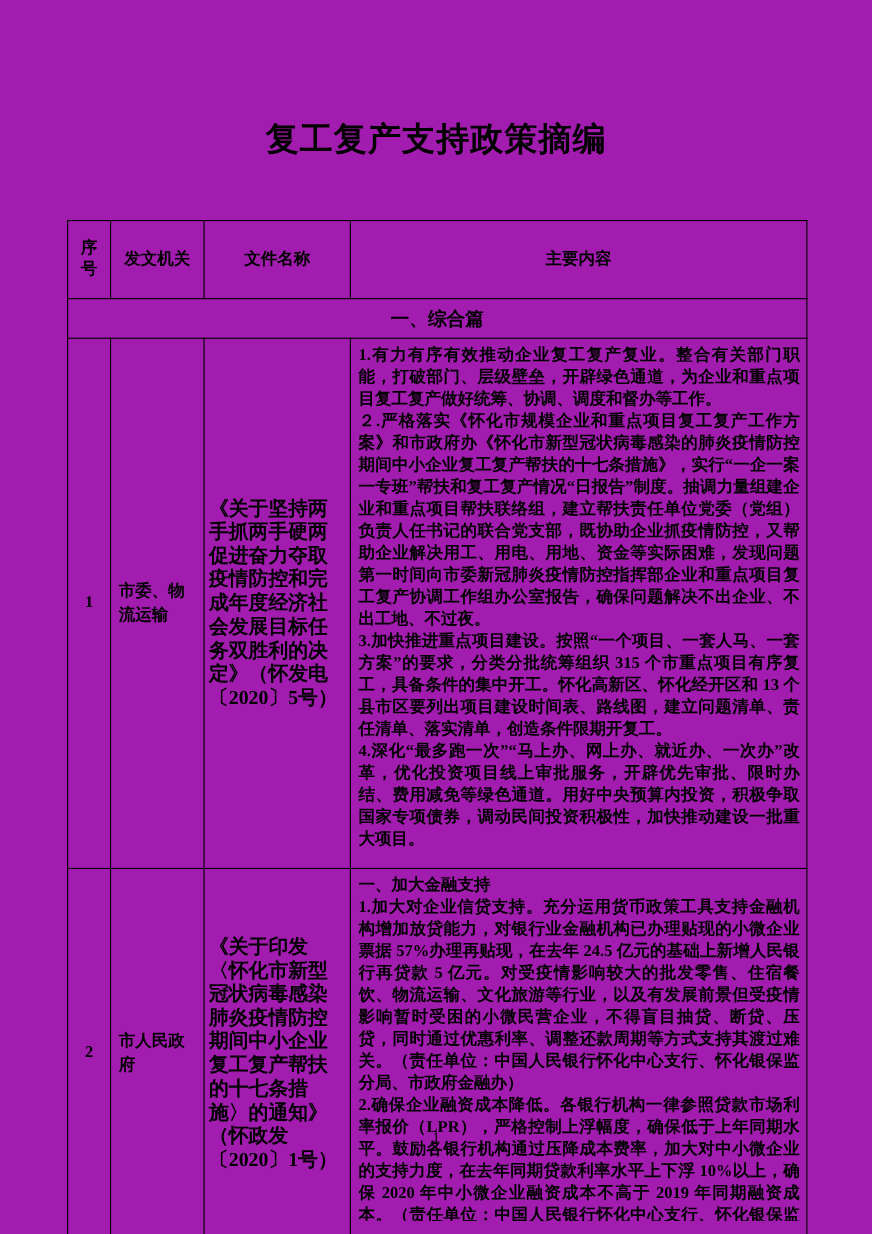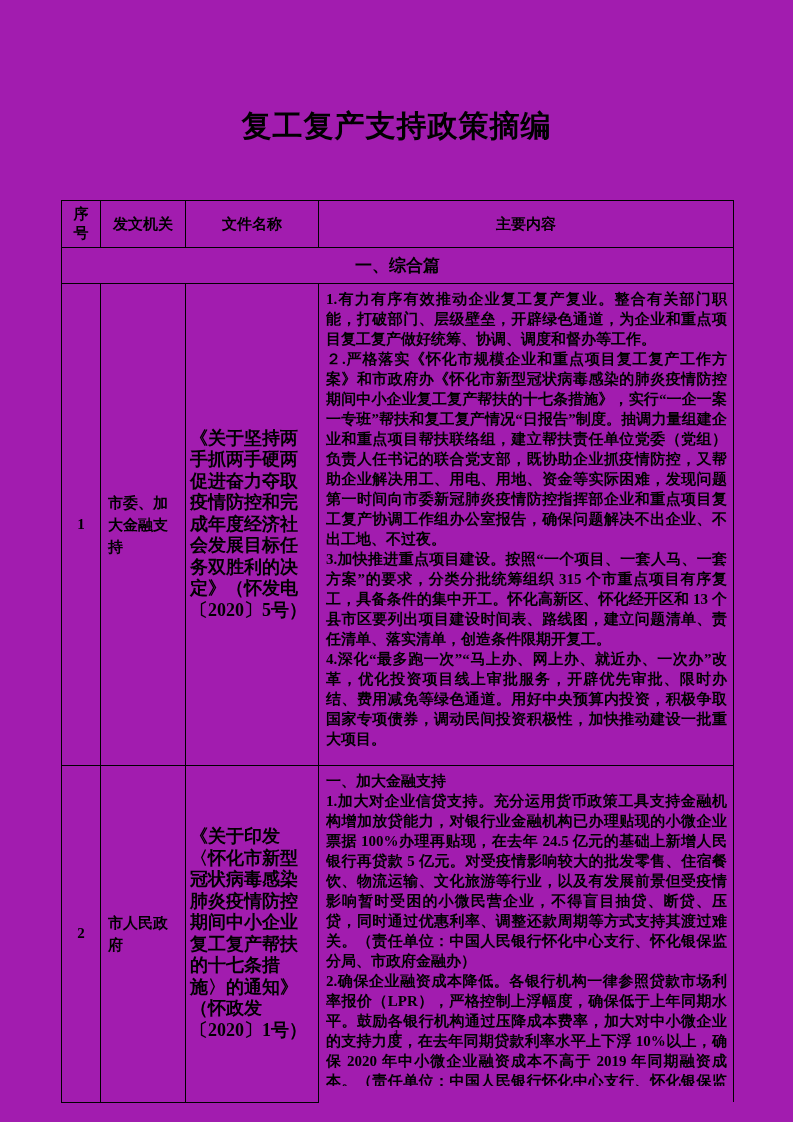--- a/index.html
+++ b/index.html
@@ -39,21 +39,21 @@
     font-weight: bold;
     color: #000;
     vertical-align: middle;
   }
   tr.header-row th {
     height: 42px;
     font-size: 15px;
     text-align: center;
     line-height: 19px;
   }
-  th.h-serial { padding: 4px 10px; }
+  th.h-serial { padding: 16px 10px; }
   tr.section-row td {
     height: 36px;
     text-align: center;
     font-size: 17px;
     line-height: 24px;
   }
   td.cell-serial {
     text-align: center;
     font-size: 15px;
   }
@@ -112,38 +112,38 @@
         <th>文件名称</th>
         <th>主要内容</th>
       </tr>
 
       <tr class="section-row">
         <td colspan="4">一、综合篇</td>
       </tr>
 
       <tr class="row-1">
         <td class="cell-serial">1</td>
-        <td class="cell-agency">市委、加大金融支持</td>
+        <td class="cell-agency">市委、物流运输</td>
         <td class="cell-doc">《关于坚持两手抓两手硬两促进奋力夺取疫情防控和完成年度经济社会发展目标任务双胜利的决定》（怀发电〔2020〕5号）</td>
         <td class="cell-content">
           <p>1.有力有序有效推动企业复工复产复业。整合有关部门职能，打破部门、层级壁垒，开辟绿色通道，为企业和重点项目复工复产做好统筹、协调、调度和督办等工作。</p>
           <p>２.严格落实《怀化市规模企业和重点项目复工复产工作方案》和市政府办《怀化市新型冠状病毒感染的肺炎疫情防控期间中小企业复工复产帮扶的十七条措施》，实行“一企一案一专班”帮扶和复工复产情况“日报告”制度。抽调力量组建企业和重点项目帮扶联络组，建立帮扶责任单位党委（党组）负责人任书记的联合党支部，既协助企业抓疫情防控，又帮助企业解决用工、用电、用地、资金等实际困难，发现问题第一时间向市委新冠肺炎疫情防控指挥部企业和重点项目复工复产协调工作组办公室报告，确保问题解决不出企业、不出工地、不过夜。</p>
           <p>3.加快推进重点项目建设。按照“一个项目、一套人马、一套方案”的要求，分类分批统筹组织 315 个市重点项目有序复工，具备条件的集中开工。怀化高新区、怀化经开区和 13 个县市区要列出项目建设时间表、路线图，建立问题清单、责任清单、落实清单，创造条件限期开复工。</p>
           <p>4.深化“最多跑一次”“马上办、网上办、就近办、一次办”改革，优化投资项目线上审批服务，开辟优先审批、限时办结、费用减免等绿色通道。用好中央预算内投资，积极争取国家专项债券，调动民间投资积极性，加快推动建设一批重大项目。</p>
         </td>
       </tr>
 
       <tr class="row-2">
         <td class="cell-serial">2</td>
         <td class="cell-agency">市人民政府</td>
         <td class="cell-doc">《关于印发〈怀化市新型冠状病毒感染肺炎疫情防控期间中小企业复工复产帮扶的十七条措施〉的通知》（怀政发〔2020〕1号）</td>
         <td class="cell-content cell-cut">
           <div class="clip-box">
             <p>一、加大金融支持</p>
-            <p>1.加大对企业信贷支持。充分运用货币政策工具支持金融机构增加放贷能力，对银行业金融机构已办理贴现的小微企业票据 100%办理再贴现，在去年 24.5 亿元的基础上新增人民银行再贷款 5 亿元。对受疫情影响较大的批发零售、住宿餐饮、物流运输、文化旅游等行业，以及有发展前景但受疫情影响暂时受困的小微民营企业，不得盲目抽贷、断贷、压贷，同时通过优惠利率、调整还款周期等方式支持其渡过难关。（责任单位：中国人民银行怀化中心支行、怀化银保监分局、市政府金融办）</p>
+            <p>1.加大对企业信贷支持。充分运用货币政策工具支持金融机构增加放贷能力，对银行业金融机构已办理贴现的小微企业票据 57%办理再贴现，在去年 24.5 亿元的基础上新增人民银行再贷款 5 亿元。对受疫情影响较大的批发零售、住宿餐饮、物流运输、文化旅游等行业，以及有发展前景但受疫情影响暂时受困的小微民营企业，不得盲目抽贷、断贷、压贷，同时通过优惠利率、调整还款周期等方式支持其渡过难关。（责任单位：中国人民银行怀化中心支行、怀化银保监分局、市政府金融办）</p>
             <p>2.确保企业融资成本降低。各银行机构一律参照贷款市场利率报价（LPR），严格控制上浮幅度，确保低于上年同期水平。鼓励各银行机构通过压降成本费率，加大对中小微企业的支持力度，在去年同期贷款利率水平上下浮 10%以上，确保 2020 年中小微企业融资成本不高于 2019 年同期融资成本。（责任单位：中国人民银行怀化中心支行、怀化银保监分局、市政府金融办）</p>
 
           </div>
         </td>
       </tr>
     </tbody>
   </table>
 
   <div class="page-number">1</div>
 

